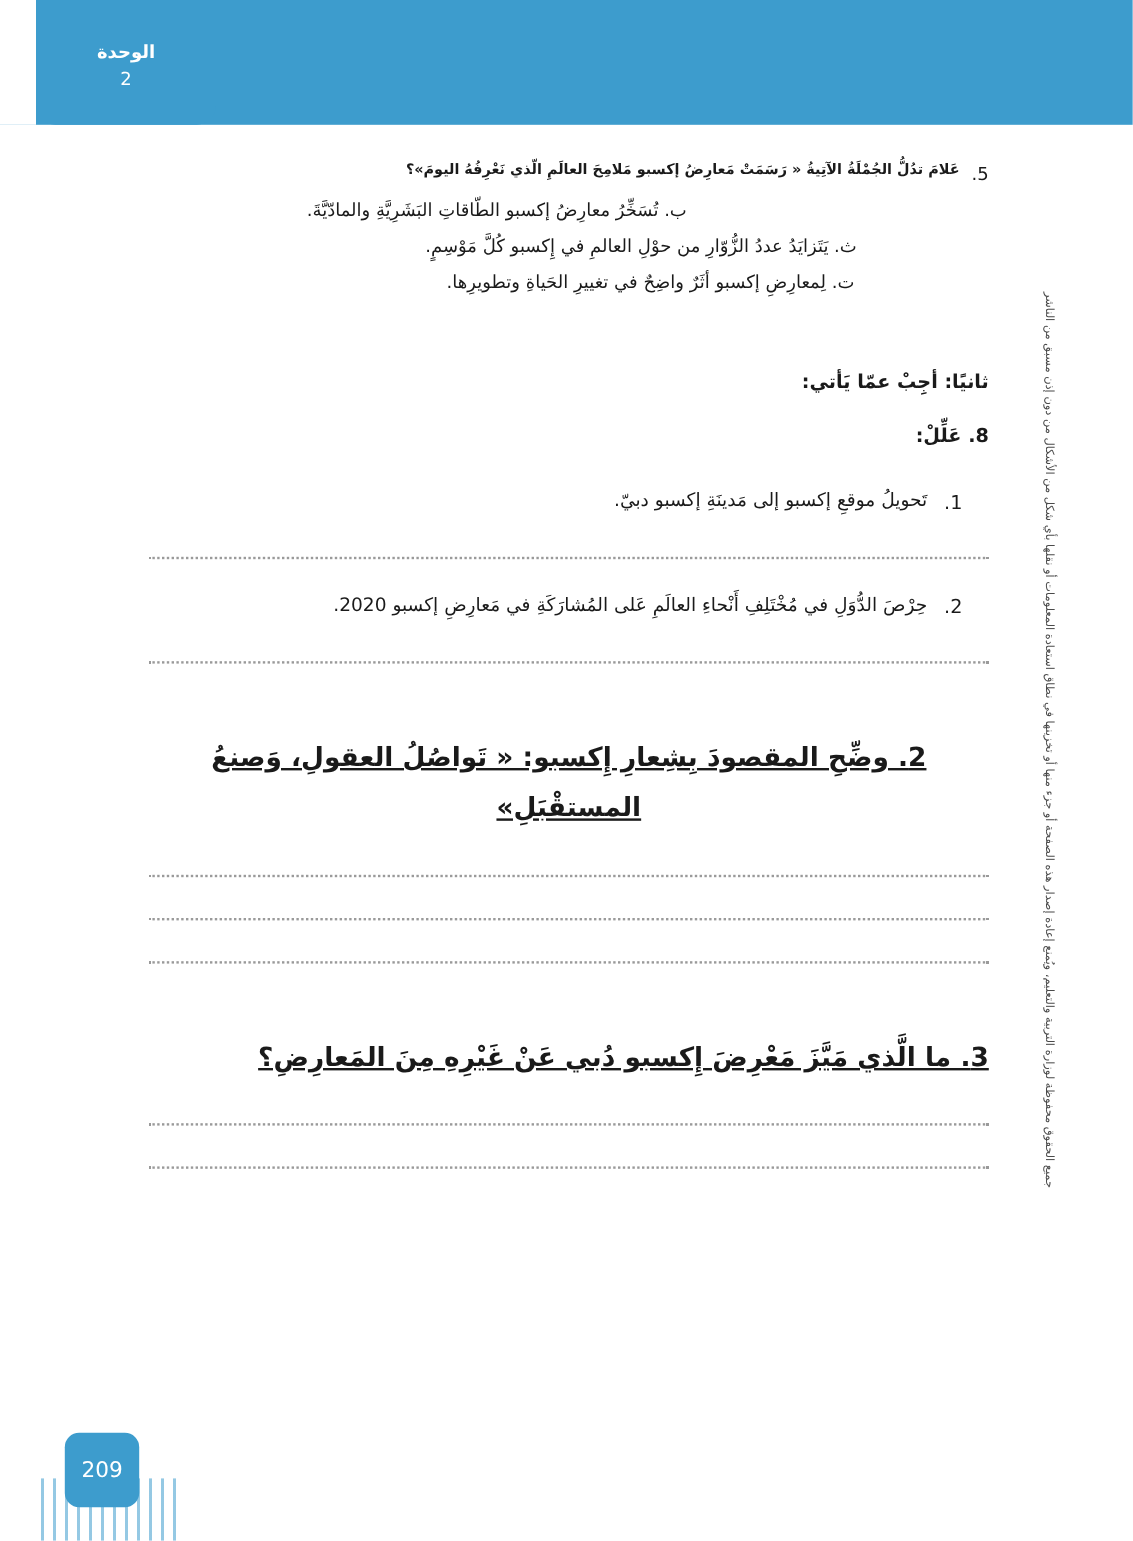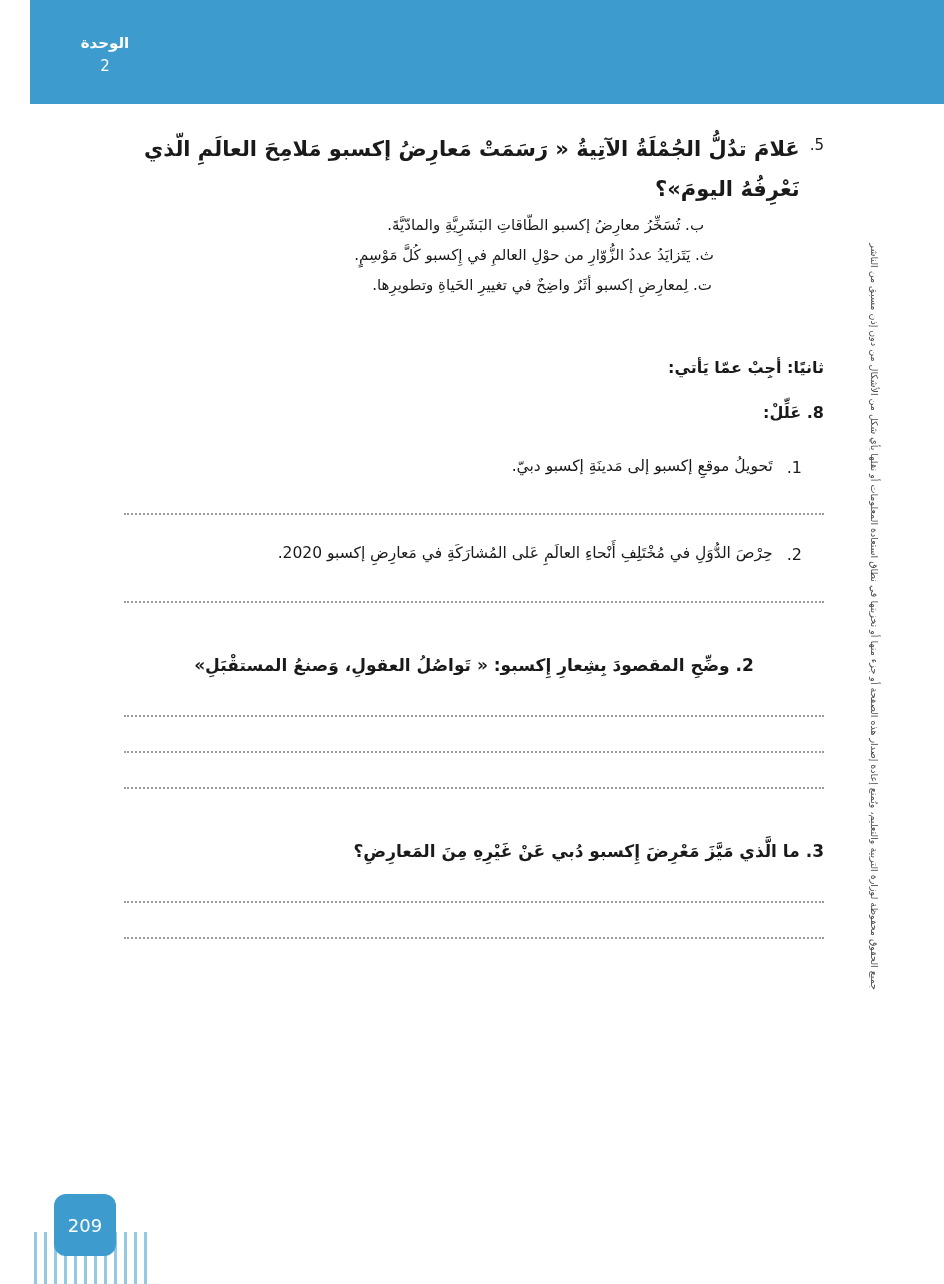--- a/index.html
+++ b/index.html
@@ -116,33 +116,33 @@
     align-items: flex-start;
     gap: 10px;
   }
   .q5-num {
     flex: 0 0 auto;
     font-size: 15px;
     padding-top: 1px;
   }
   .q5-stem {
     flex: 1 1 auto;
-    font-size: 21px;
+    font-size: 12px;
     font-weight: 600;
     line-height: 1.9;
   }
   .choice {
     text-align: center;
     font-size: 15px;
     line-height: 2.0;
     padding-right: 0;
     margin-right: 0;
   }
   .choice-a { margin-right: 118px; text-align: right;}
-  .choice-b { margin-right: 120px; text-align: right;}
+  .choice-b { margin-right: 120px; text-align: center;}
   .choice-t1 { margin-right: 112px; text-align: right;}
   .choice-t2 { margin-right: 110px; text-align: right;}
 
   .section-heading {
     margin-top: 52px;
     font-size: 16px;
     font-weight: 600;
     text-align: right;
   }
   .q-main {
@@ -172,25 +172,26 @@
   }
 
   .answer-line {
     border-bottom: 2px dotted #9a9a9a;
     height: 0;
     margin-top: 30px;
     width: 100%;
   }
 
   .q-bold {
-    margin-top: 46px;
-    font-size: 17px;
+    margin-top: 58px;
+    font-size: 22px;
     font-weight: 700;
     text-align: center;
     line-height: 1.9;
+    text-decoration: underline;
   }
   .q-bold.right-al { text-align: right; }
 
   .lines-group .answer-line { margin-top: 34px; }
 
   
   .footer {
     position: absolute;
     bottom: 0;
     right: 0;

